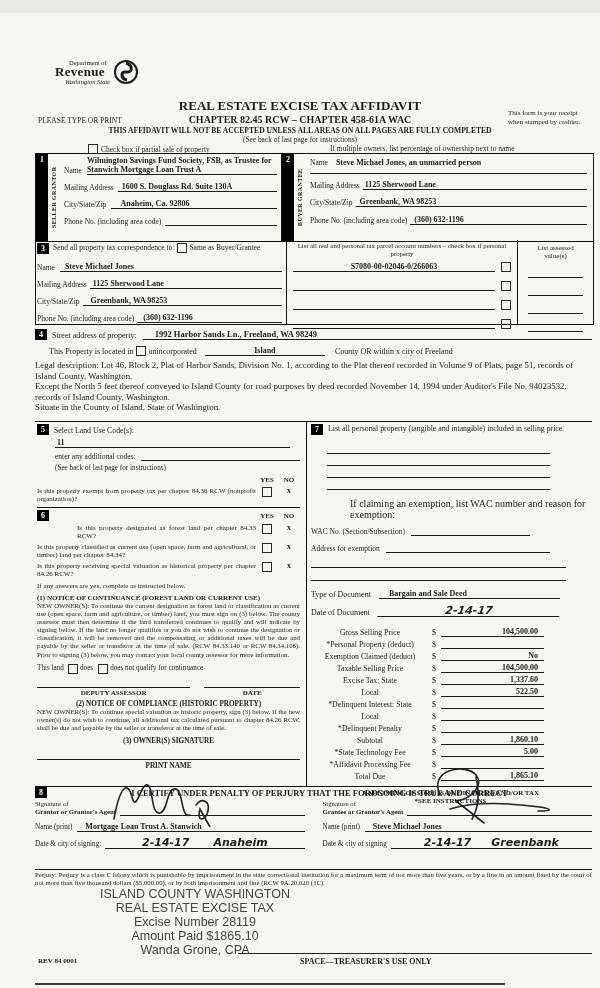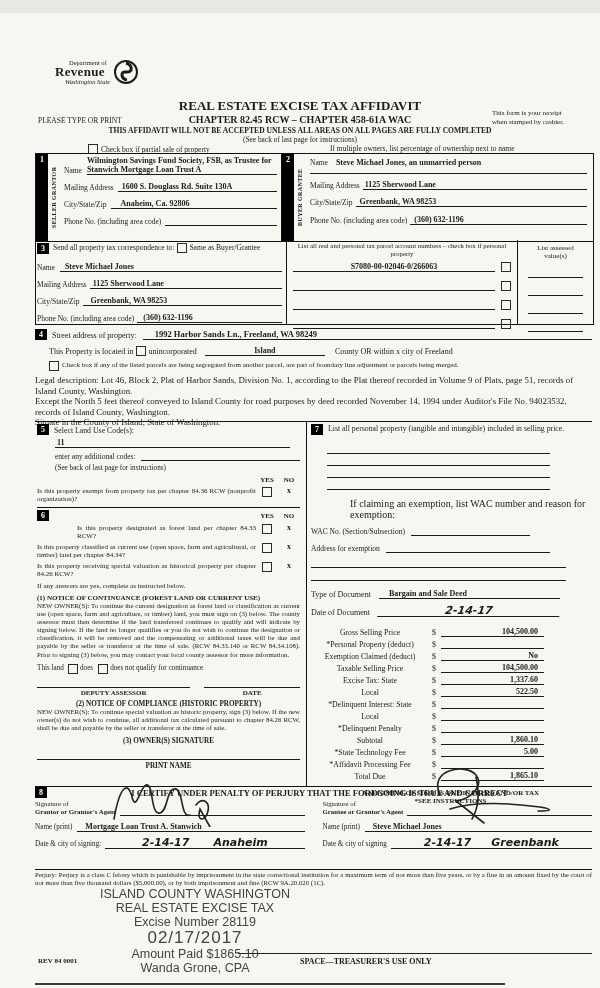--- a/index.html
+++ b/index.html
@@ -46,21 +46,21 @@
     </div>
   </div>
 
   <div class="abs" style="left:0;top:85px;width:600px;text-align:center;">
     <div class="b" style="font-size:13px;">REAL ESTATE EXCISE TAX AFFIDAVIT</div>
     <div class="b" style="font-size:10px;">CHAPTER 82.45 RCW – CHAPTER 458-61A WAC</div>
     <div class="b" style="font-size:7.6px;margin-top:1px;">THIS AFFIDAVIT WILL NOT BE ACCEPTED UNLESS ALL AREAS ON ALL PAGES ARE FULLY COMPLETED</div>
     <div style="font-size:7.4px;">(See back of last page for instructions)</div>
   </div>
   <div class="abs" style="left:38px;top:103px;font-size:7.5px;">PLEASE TYPE OR PRINT</div>
-  <div class="abs" style="left:492px;top:96px;width:82px;font-size:7px;line-height:8.5px;">This form is your receipt when stamped by cashier.</div>
+  <div class="abs" style="left:508px;top:96px;width:82px;font-size:7px;line-height:8.5px;">This form is your receipt when stamped by cashier.</div>
 
   <div class="abs" style="left:88px;top:131px;display:flex;align-items:center;gap:3px;font-size:7.5px;justify-content:center;">
     <span class="cb"></span>
     <span>Check box if partial sale of property</span>
   </div>
   <div class="abs" style="left:330px;top:131px;font-size:7.5px;">If multiple owners, list percentage of ownership next to name</div>
 
   <div class="abs" style="left:35px;top:140px;width:557px;height:87px;border:1.5px solid #111;display:flex;">
 
     <div style="width:245px;display:flex;border-right:1.5px solid #111;">
@@ -176,24 +176,20 @@
       <span class="chip">4</span>
       <span style="margin-left:5px;">Street address of property:</span>
       <span class="val ul" style="flex:1;margin-left:6px;padding-left:12px;font-size:8.5px;">1992 Harbor Sands Ln., Freeland, WA  98249</span>
     </div>
     <div class="frow" style="margin-top:6px;font-size:8px;">
       <span style="margin-left:14px;">This Property is located in</span>
       <span class="cb" style="margin-left:3px;"></span>
       <span style="margin-left:2px;">unincorporated</span>
       <span class="val ul" style="width:120px;margin-left:8px;text-align:center;">Island</span>
       <span style="margin-left:10px;">County OR  within x city of Freeland</span>
-    </div>
-    <div class="frow" style="margin-top:5px;font-size:7px;align-items:flex-start;">
-      <span class="cb" style="margin-left:14px;"></span>
-      <span style="margin-left:3px;">Check box if any of the listed parcels are being segregated from another parcel, are part of boundary line adjustment or parcels being merged.</span>
     </div>
     <div style="font-size:8.8px;line-height:10.6px;margin-top:4px;">Legal description:  Lot 46, Block 2, Plat of Harbor Sands, Division No. 1, according to the Plat thereof recorded in Volume 9 of Plats, page 51, records of Island County, Washington.</div>
     <div style="font-size:8.8px;line-height:10.6px;">Except the North 5 feet thereof conveyed to Island County for road purposes by deed recorded November 14, 1994 under Auditor's File No. 94023532, records of Island County, Washington.</div>
     <div style="font-size:8.8px;line-height:10.6px;">Situate in the County of Island, State of Washington.</div>
   </div>
 
   <div class="abs" style="left:35px;top:408px;width:557px;height:364px;border-top:1.5px solid #111;border-bottom:1.5px solid #111;display:flex;">
 
     <div style="width:263px;border-right:1.5px solid #111;padding:2px 6px 0 2px;">
 
@@ -429,21 +425,20 @@
     <path d="M60 30 C48 4 86 -2 96 10 C104 20 92 34 76 36 L104 58 M70 44 C96 36 130 38 160 42 C172 44 174 46 158 46" fill="none" stroke="#222" stroke-width="1.6" stroke-linecap="round"></path>
     <path d="M96 12 C100 30 98 44 92 54" fill="none" stroke="#222" stroke-width="1.6" stroke-linecap="round"></path>
   </svg>
 
   <div class="abs just" style="left:35px;top:858px;width:557px;font-size:6.8px;line-height:8.2px;">Perjury:  Perjury is a class C felony which is punishable by imprisonment in the state correctional institution for a maximum term of not more than five years, or by a fine in an amount fixed by the court of not more than five thousand dollars ($5,000.00), or by both imprisonment and fine (RCW 9A.20.020 (1C).</div>
 
   <div class="abs stamp" style="left:70px;top:874px;width:250px;z-index:3;">
     <div style="font-size:12.5px;line-height:14px;">ISLAND COUNTY WASHINGTON</div>
     <div style="font-size:12.5px;line-height:14px;">REAL ESTATE EXCISE TAX</div>
     <div style="font-size:12.5px;line-height:14px;">Excise Number 28119</div>
-    <div style="font-size:17px;line-height:18px;letter-spacing:1px;">02/17/2017</div>
     <div style="font-size:12.5px;line-height:14px;">Amount Paid $1865.10</div>
     <div style="font-size:12.5px;line-height:14px;">Wanda Grone, CPA</div>
   </div>
 
   <div class="abs" style="left:238px;top:940px;width:354px;border-top:1.5px solid #222;"></div>
   <div class="abs ftlab" style="left:38px;top:944px;font-size:7px;">REV 84 0001</div>
   <div class="abs ftlab" style="left:300px;top:944px;font-size:8px;">SPACE—TREASURER'S USE ONLY</div>
   <div class="abs ftlab" style="left:482px;top:976px;font-size:7.5px;">COUNTY ASSESSOR</div>
   <div class="abs" style="left:35px;top:970px;width:470px;border-top:2px solid #3a3a3a;"></div>
 

